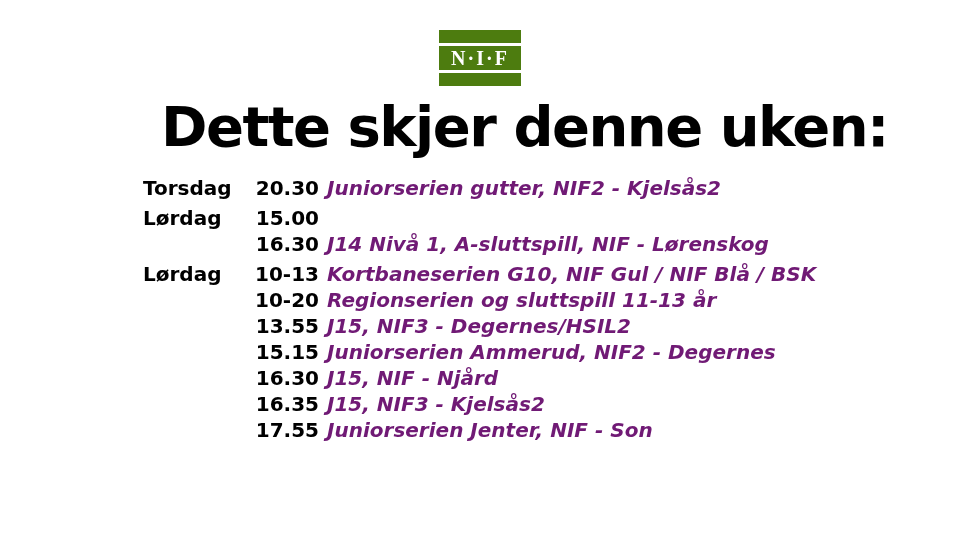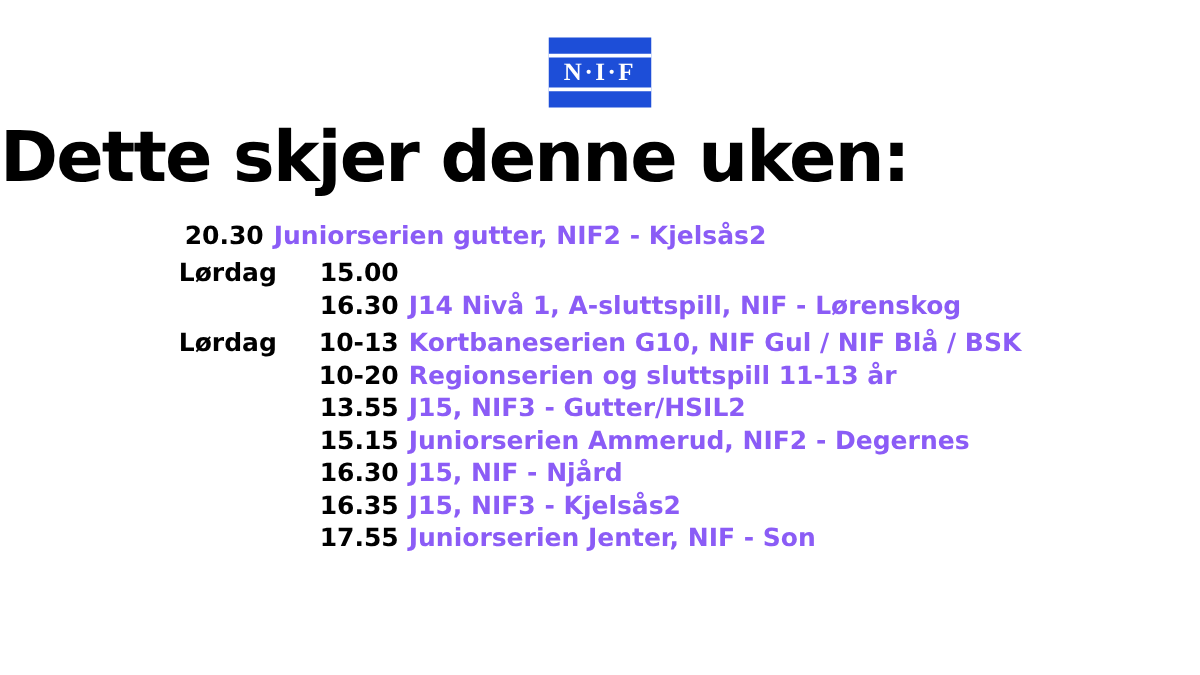--- a/index.html
+++ b/index.html
@@ -26,21 +26,21 @@
     position: absolute;
     top: 30px;
     left: 0;
     width: 960px;
     display: flex;
     justify-content: center;
   }
   .logo {
     width: 82px;
     height: 56px;
-    background: #1d4ed8;
+    background: #4d7c0f;
     position: relative;
     display: flex;
     align-items: center;
     justify-content: center;
   }
   .logo .bar-top {
     position: absolute;
     left: 0;
     top: 13px;
     width: 100%;
@@ -65,21 +65,21 @@
     letter-spacing: 2px;
     line-height: 1;
   }
 
   
   .heading {
     position: absolute;
     top: 96px;
     left: 0;
     width: 888px;
-    text-align: left;
+    text-align: right;
     font-family: "DejaVu Sans", sans-serif;
     font-weight: 700;
     font-size: 56px;
     letter-spacing: -1.5px;
     line-height: 1.1;
     color: #000000;
   }
 
   
   .schedule {
@@ -113,42 +113,44 @@
     box-sizing: border-box;
     font-family: "DejaVu Sans", sans-serif;
     font-weight: 700;
     font-size: 20px;
     color: #000000;
   }
   .event {
     font-family: "DejaVu Sans", sans-serif;
     font-weight: 700;
     font-size: 20px;
-    color: #8b5cf6;
+    color: #701a75;
     white-space: nowrap;
+    font-style: italic;
   }
 </style>
 </head>
 <body>
 
 <div class="page">
 
   <div class="logo-wrap">
     <div class="logo">
       <div class="bar-top"></div>
       <div class="bar-bottom"></div>
       <div class="letters">N·I·F</div>
     </div>
   </div>
 
   <div class="heading">Dette skjer denne uken:</div>
 
   <div class="schedule">
       <div class="day-group">
         <div class="row">
+          <div class="day">Torsdag</div>
           <div class="time">20.30</div>
           <div class="event">Juniorserien gutter, NIF2 - Kjelsås2</div>
         </div>
       </div>
       <div class="day-group">
         <div class="row">
           <div class="day">Lørdag</div>
           <div class="time">15.00</div>
         </div>
         <div class="row">
@@ -164,21 +166,21 @@
           <div class="event">Kortbaneserien G10, NIF Gul / NIF Blå / BSK</div>
         </div>
         <div class="row">
           <div class="day"></div>
           <div class="time">10-20</div>
           <div class="event">Regionserien og sluttspill 11-13 år</div>
         </div>
         <div class="row">
           <div class="day"></div>
           <div class="time">13.55</div>
-          <div class="event">J15, NIF3 - Gutter/HSIL2</div>
+          <div class="event">J15, NIF3 - Degernes/HSIL2</div>
         </div>
         <div class="row">
           <div class="day"></div>
           <div class="time">15.15</div>
           <div class="event">Juniorserien Ammerud, NIF2 - Degernes</div>
         </div>
         <div class="row">
           <div class="day"></div>
           <div class="time">16.30</div>
           <div class="event">J15, NIF - Njård</div>

